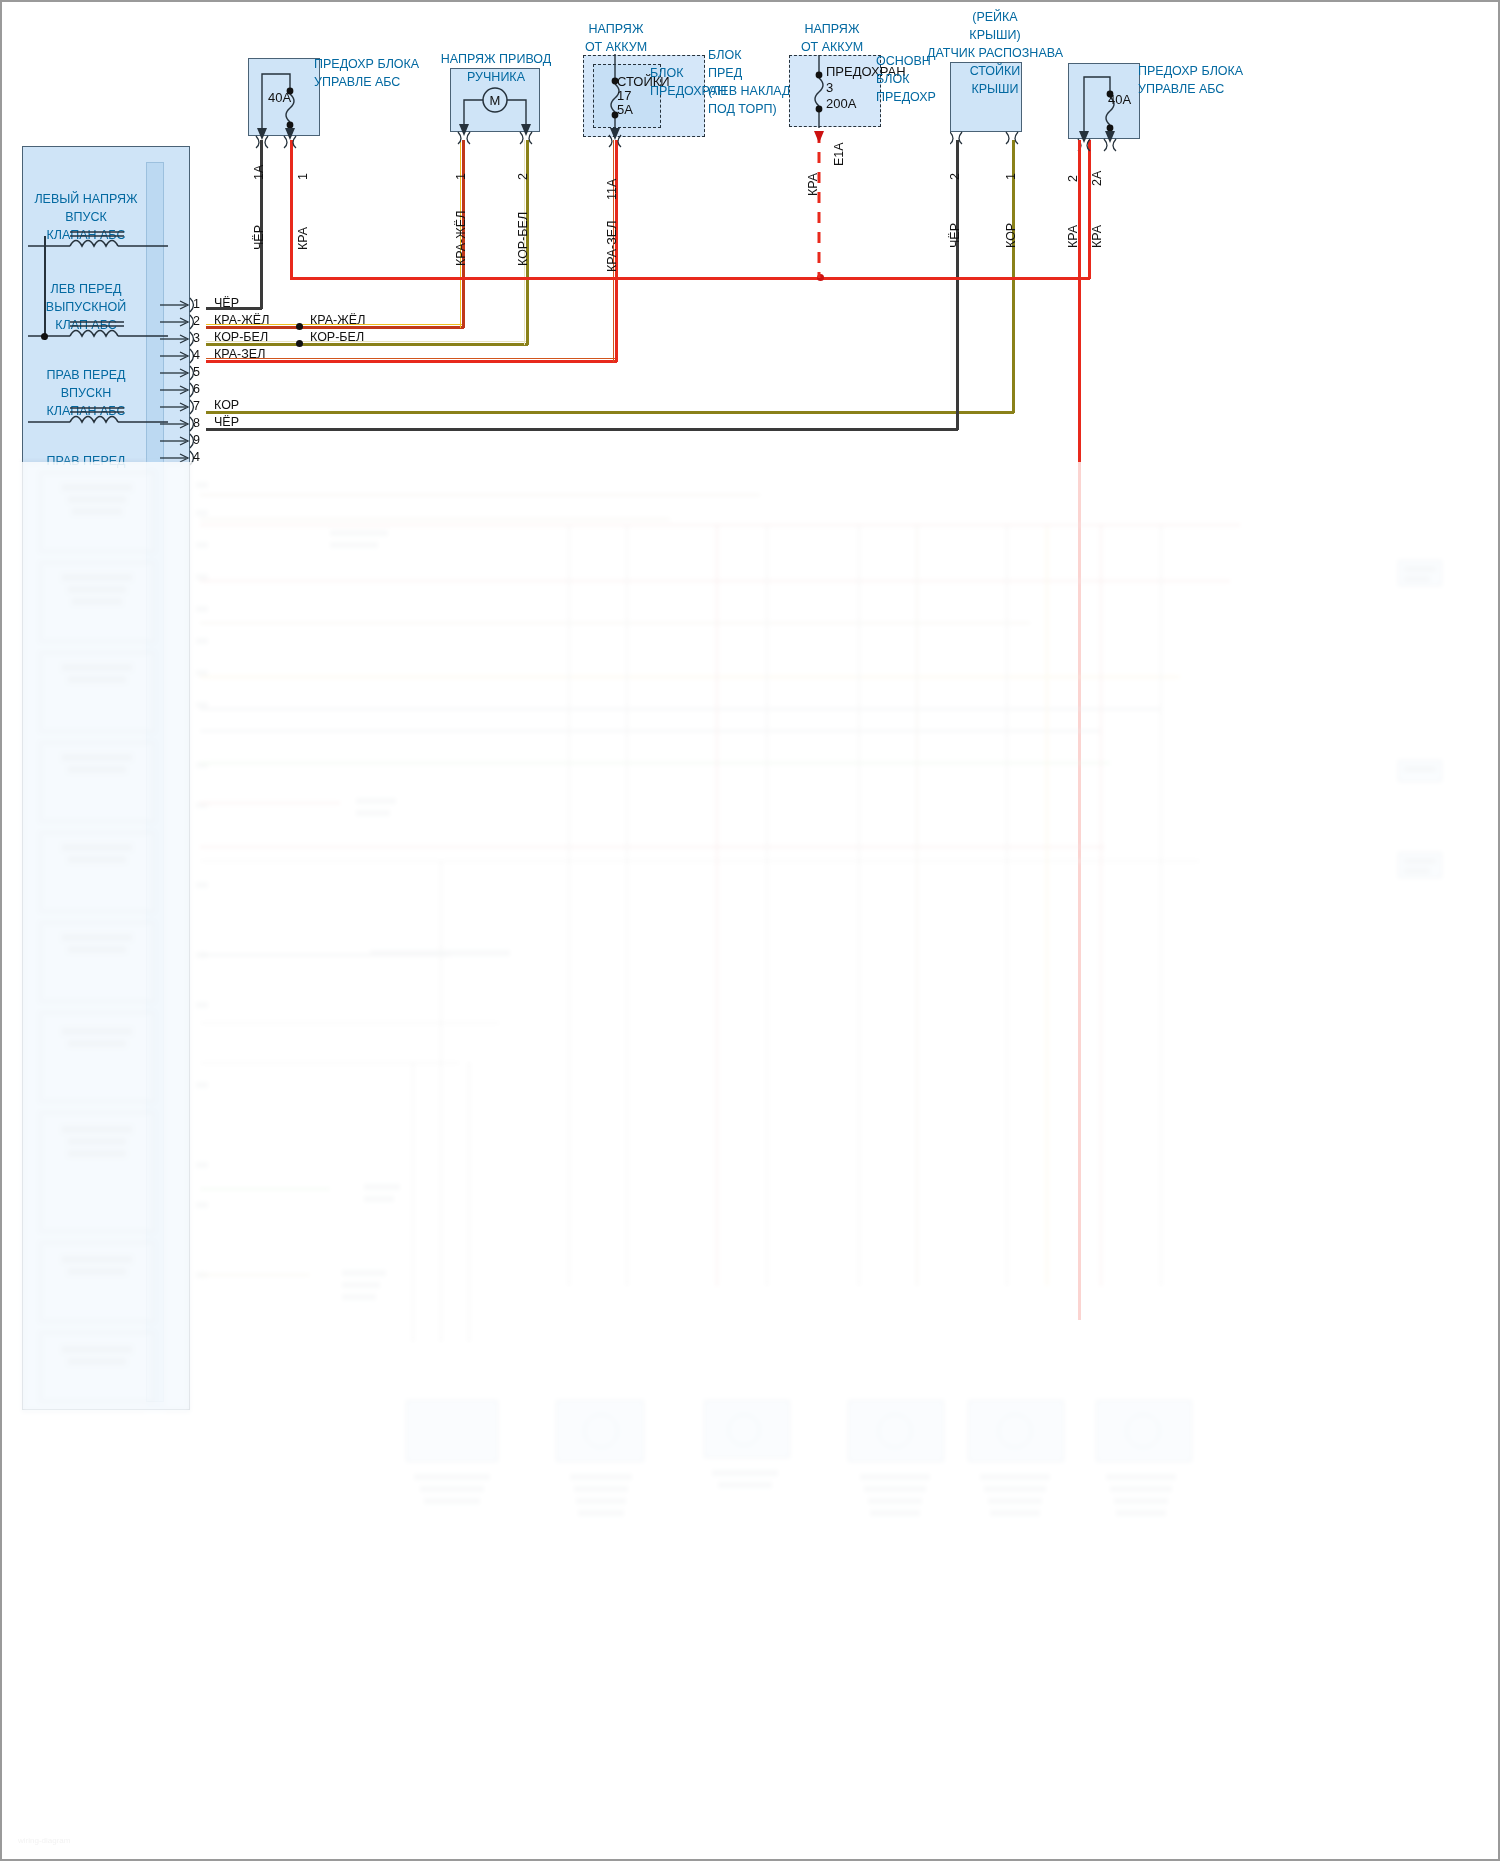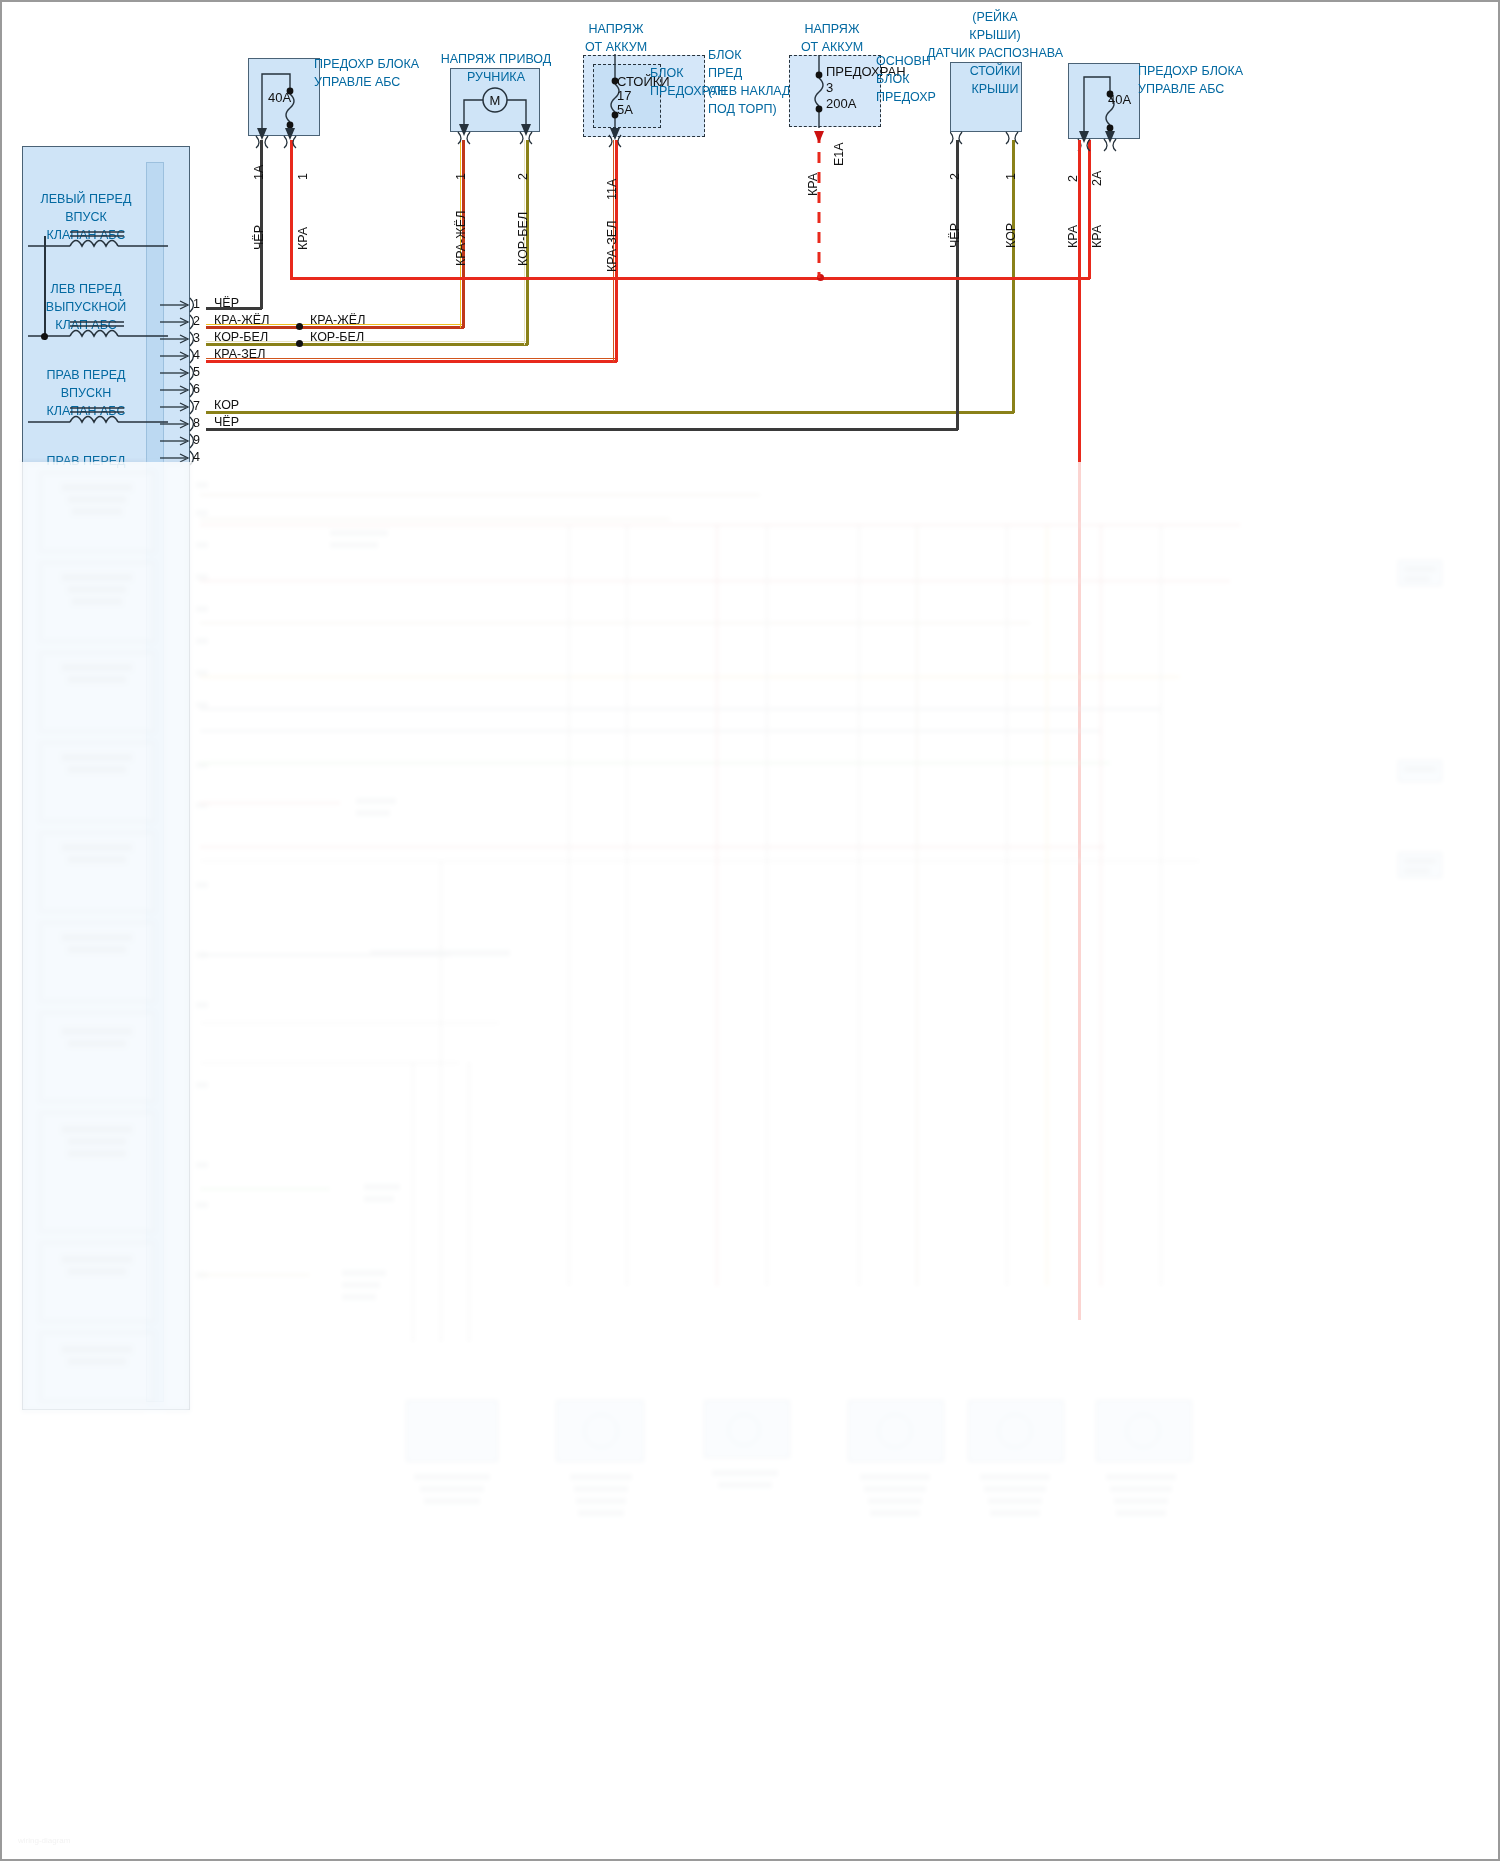--- a/index.html
+++ b/index.html
@@ -191,21 +191,21 @@
     <div class="gtxt" style="left:364px;top:722px;width:36px;height:6px;"></div>
     <div class="gtxt" style="left:364px;top:734px;width:30px;height:6px;"></div>
     <div class="gtxt" style="left:342px;top:808px;width:44px;height:6px;"></div>
     <div class="gtxt" style="left:342px;top:820px;width:38px;height:6px;"></div>
     <div class="gtxt" style="left:342px;top:832px;width:34px;height:6px;"></div>
   </div>
 
   <div class="box" style="left:22px;top:146px;width:168px;height:1264px;"></div>
   <div style="position:absolute;left:146px;top:162px;width:18px;height:1240px;background:#bcd9f2;border:1px solid #9cc0de;box-sizing:border-box;"></div>
 
-  <div class="lbl" style="left:30px;top:190px;width:112px;">ЛЕВЫЙ ПЕРЕД
+  <div class="lbl" style="left:30px;top:190px;width:112px;">ЛЕВЫЙ НАПРЯЖ
 ВПУСК
 КЛАПАН АБС</div>
   <div class="lbl" style="left:30px;top:280px;width:112px;">ЛЕВ ПЕРЕД
 ВЫПУСКНОЙ
 КЛАП АБС</div>
   <div class="lbl" style="left:30px;top:366px;width:112px;">ПРАВ ПЕРЕД
 ВПУСКН
 КЛАПАН АБС</div>
   <div class="lbl" style="left:30px;top:452px;width:112px;">ПРАВ ПЕРЕД</div>
 

